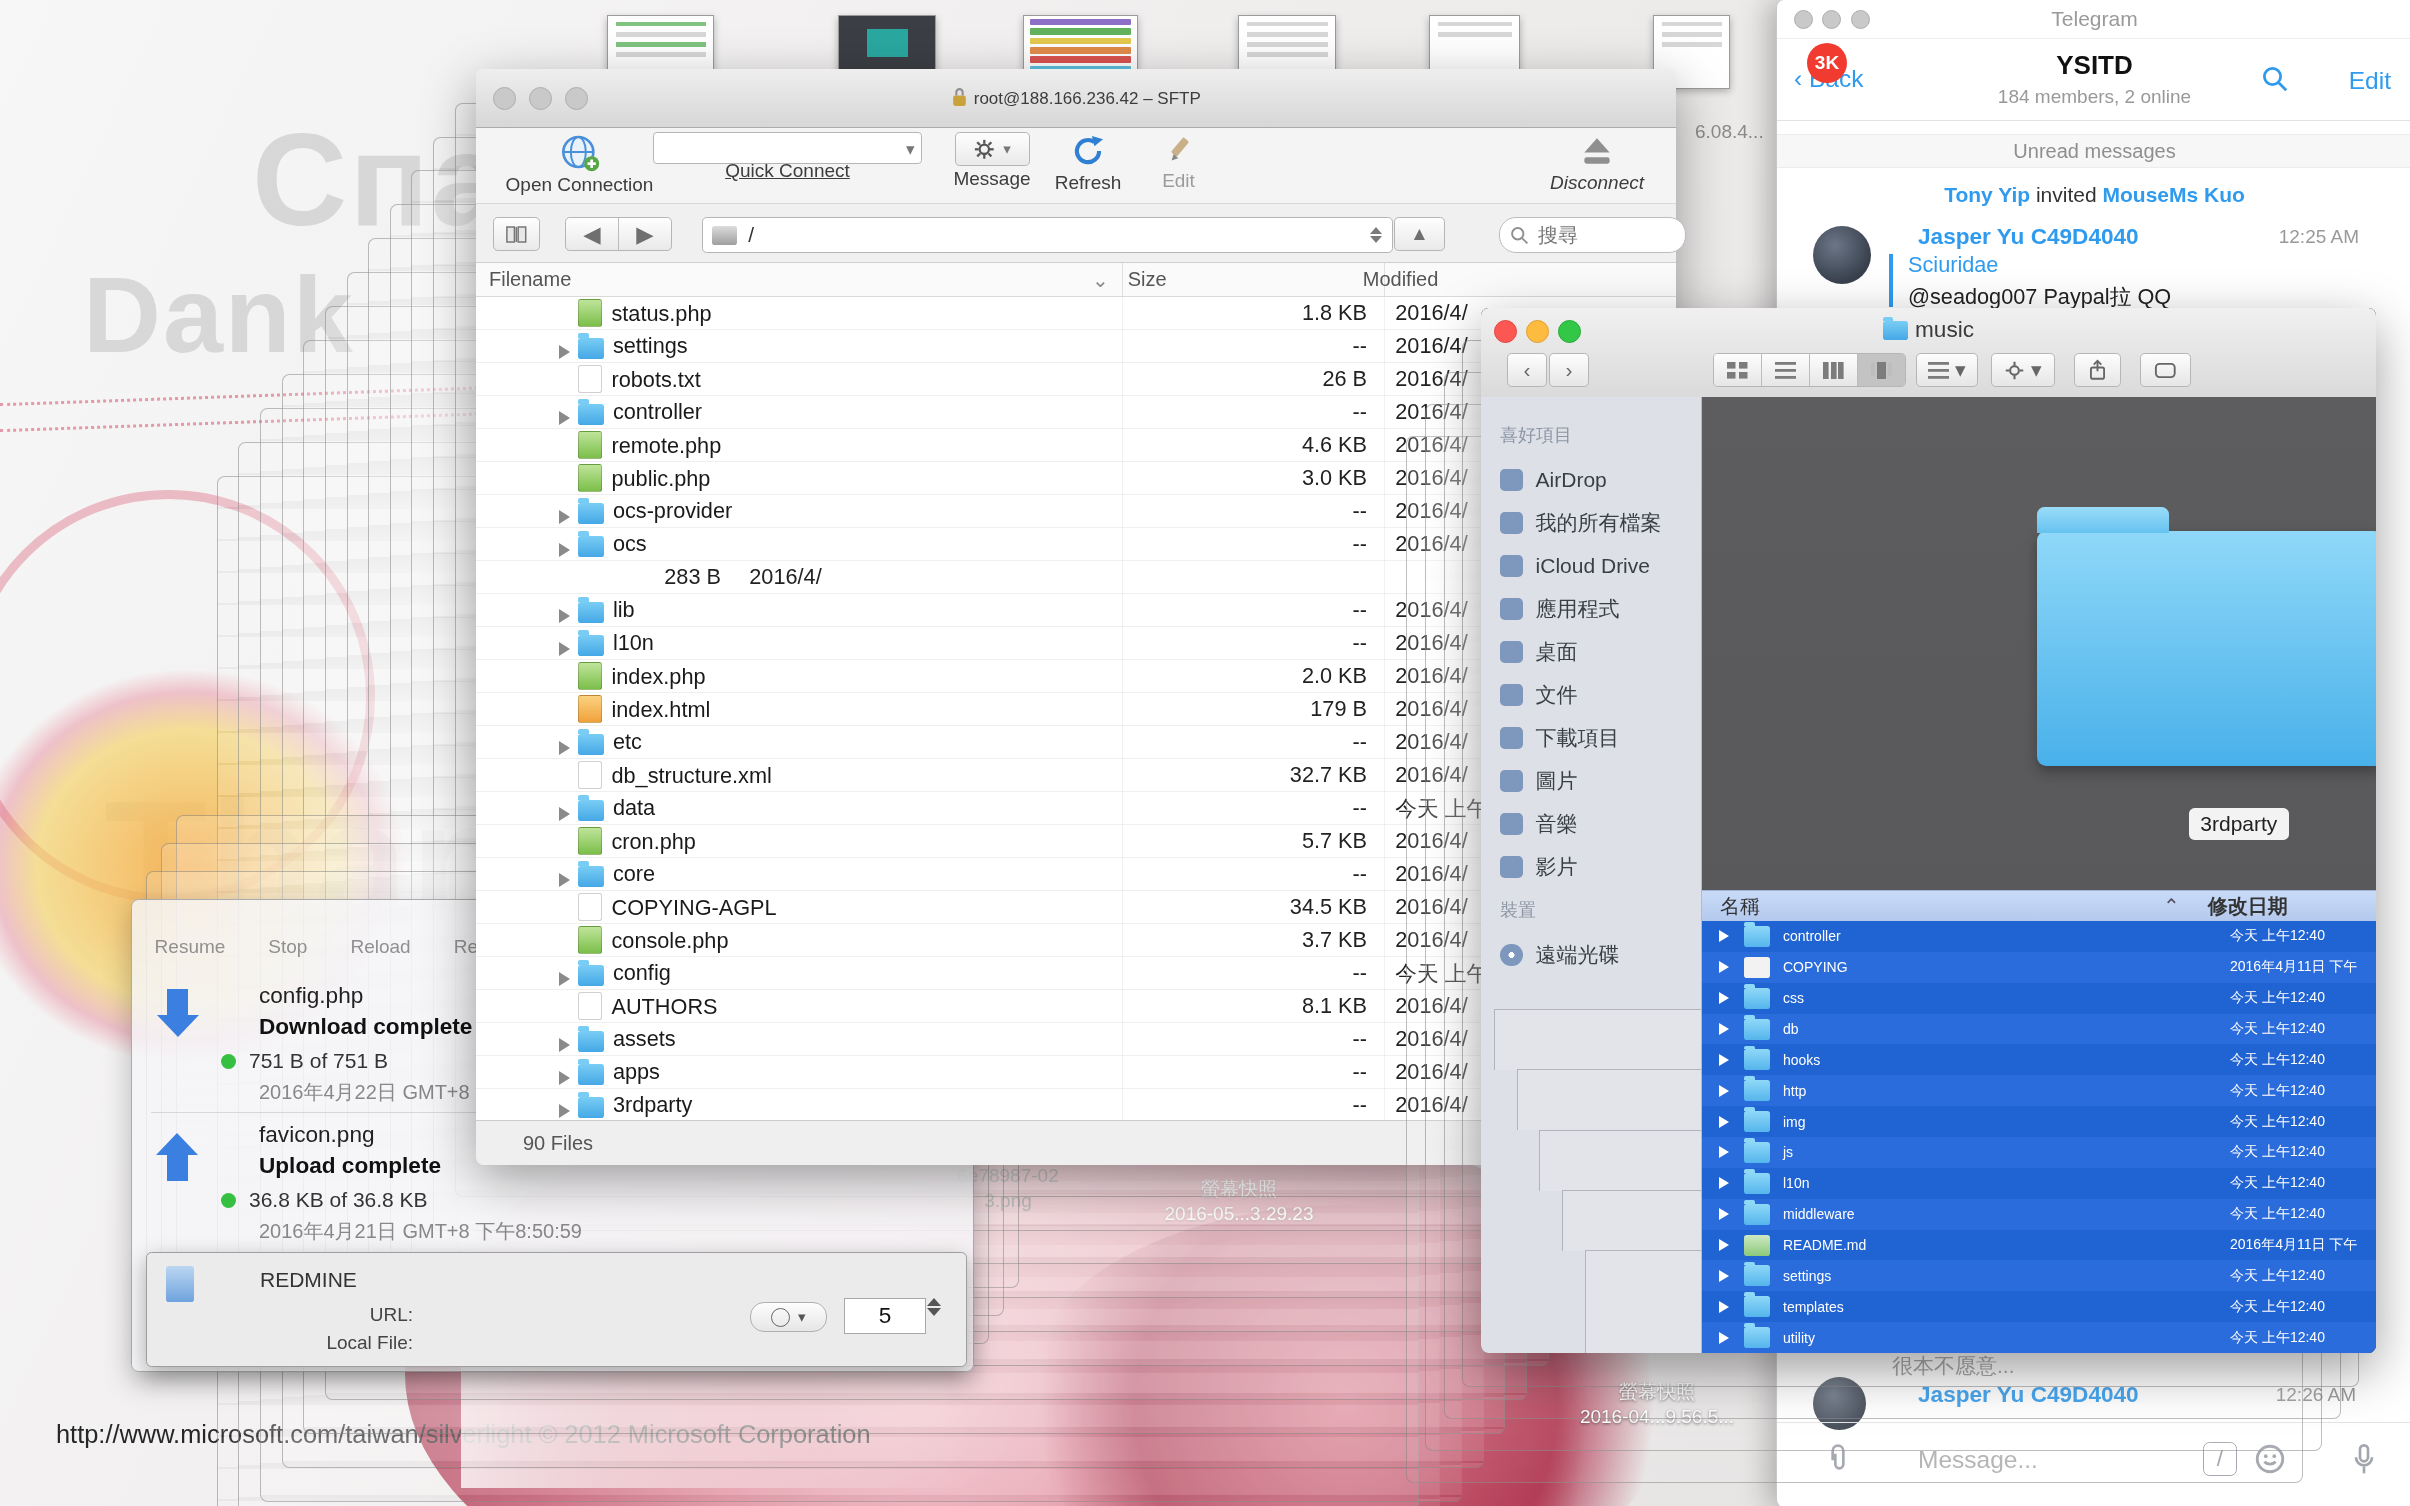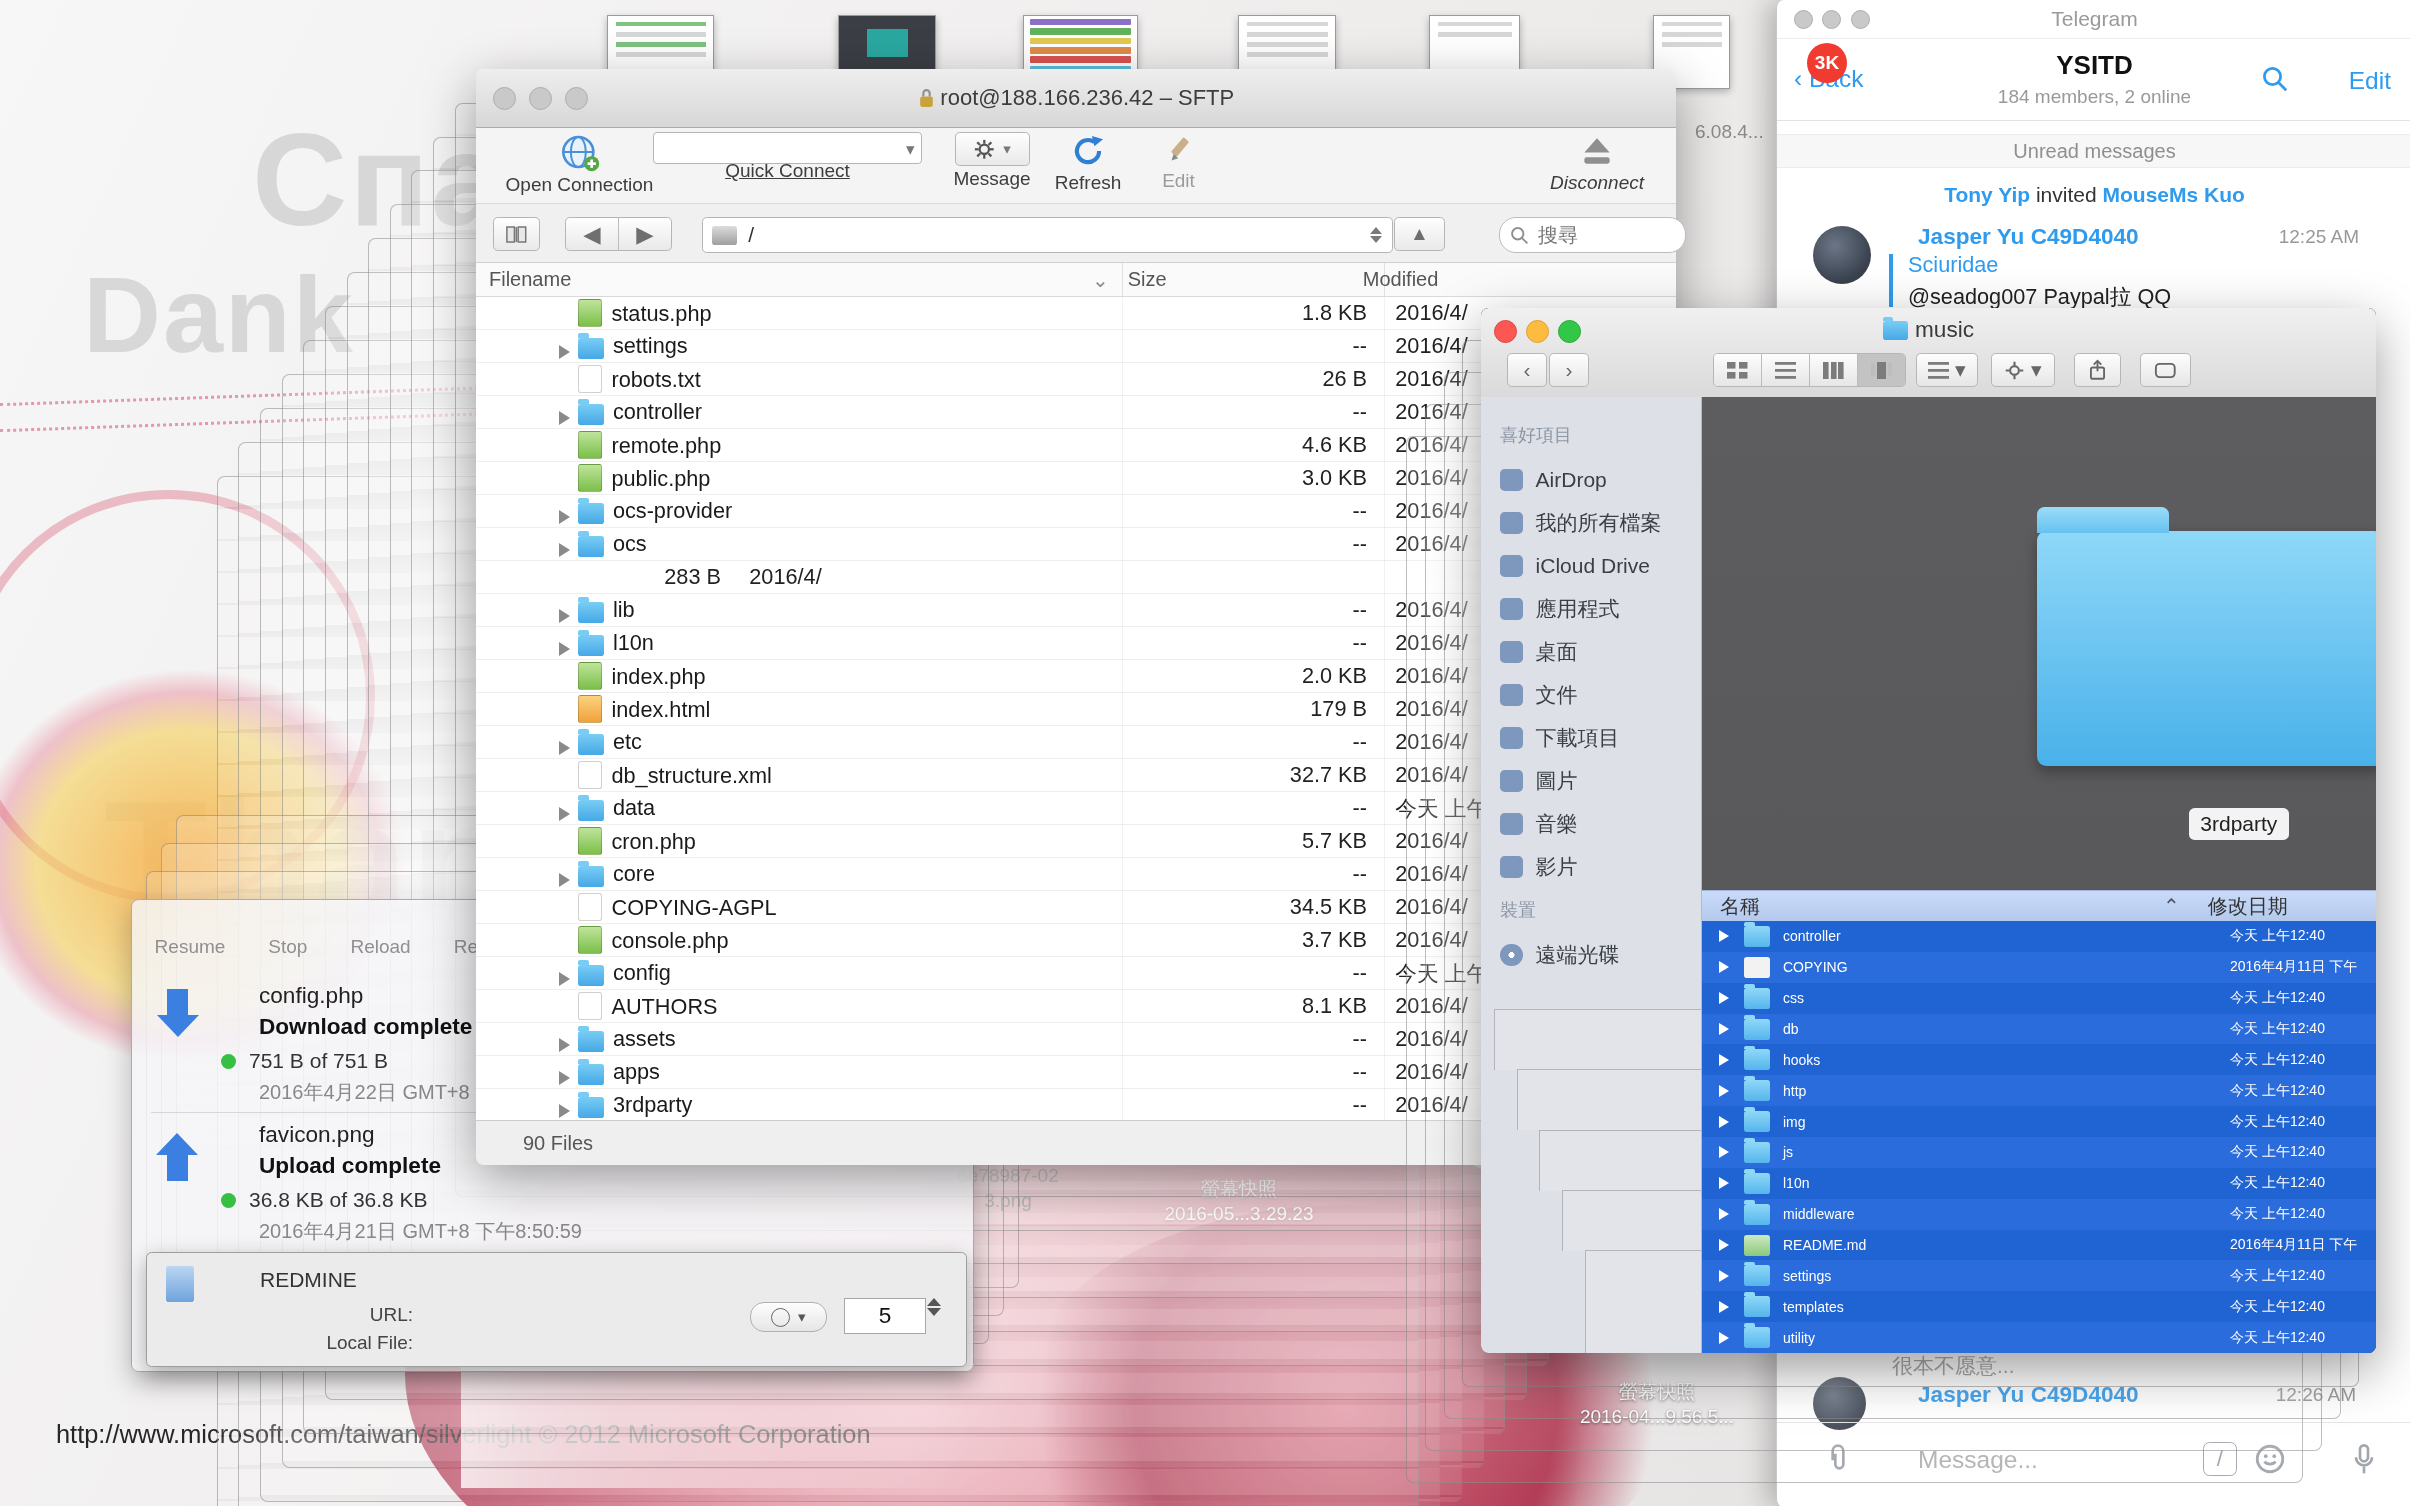--- a/index.html
+++ b/index.html
@@ -38,21 +38,21 @@
     box-shadow:0 2.8px 7.5px rgba(0,0,0,.28);overflow:hidden;}
   .th-line{height:4.7px;background:#d7d7d7;margin:5.6px 7.5px 0 7.5px;}
   .th-line.g{background:#7fc37f;}
   .th-bar{height:6.6px;margin:2.8px 5.6px 0 5.6px;border-radius:0.9px;}
   .lbl-small{position:absolute;color:#8b8b8b;font-size:19px;z-index:2;}
 
   
   #cyberduck{left:476px;top:69px;width:1200px;height:1092px;background:#f5f5f5;z-index:30;}
   .cd-title{height:58px;background:linear-gradient(#eeeeee,#d7d7d7);border-bottom:0.9px solid #ababab;
     border-radius:7.5px 7.5px 0 0;display:flex;align-items:center;padding:0 17px;position:relative;}
-  .cd-title-text{position:absolute;left:0;right:0;text-align:center;font-size:22px;color:#3c3c3c;}
+  .cd-title-text{position:absolute;left:0;right:0;text-align:center;font-size:17px;color:#3c3c3c;}
   .cd-toolbar{height:75px;background:#f4f4f4;position:relative;border-bottom:0.9px solid #d8d8d8;}
   .cd-tool{position:absolute;text-align:center;color:#3d3d3d;font-size:19px;}
   .cd-tool .ic{display:block;margin:3.8px auto 1.9px auto;}
   .cd-pathbar{height:58px;background:#f0f0f0;border-bottom:0.9px solid #cfcfcf;position:relative;}
   .btn{background:linear-gradient(#fefefe,#e9e9e9);border:0.9px solid #b5b5b5;border-radius:4.7px;}
   .cd-combo{position:absolute;left:226px;top:13px;width:670px;height:34px;background:#fff;border:0.9px solid #b5b5b5;
     border-radius:4.7px;display:flex;align-items:center;padding:0 9.4px;font-size:21px;color:#333;}
   .updown{margin-left:auto;display:flex;flex-direction:column;gap:2.8px;}
   .updown i{width:0;height:0;border-left:6.6px solid transparent;border-right:6.6px solid transparent;display:block;}
   .updown .u{border-bottom:7.5px solid #7a7a7a;} .updown .d{border-top:7.5px solid #7a7a7a;}
@@ -860,21 +860,21 @@
         <div class="sb-step" style="left:58px;top:733px;right:0;height:60px;"></div>
         <div class="sb-step" style="left:81px;top:793px;right:0;height:60px;"></div>
         <div class="sb-step" style="left:104px;top:853px;right:0;height:104px;"></div>
       </div>
       <div class="fd-main">
         <div class="big-folder"></div>
         <span class="chip">3rdparty</span>
         <div class="fd-listhead">
           <span style="padding-left:18px;width:443px;">名稱</span>
           <span style="color:#556;">⌃</span>
-          <span style="padding-left:28px;">修改日期</span>
+          <span style="padding-left:28px;font-weight:bold;">修改日期</span>
         </div>
         <div class="fd-rows">
 
             <div class="fd-row" data-type="folder">
               <span class="fd-tri"></span>
               <span class="fd-fic"></span>
               <span class="fd-name">controller</span>
               <span class="fd-date">今天 上午12:40</span>
             </div>
 

